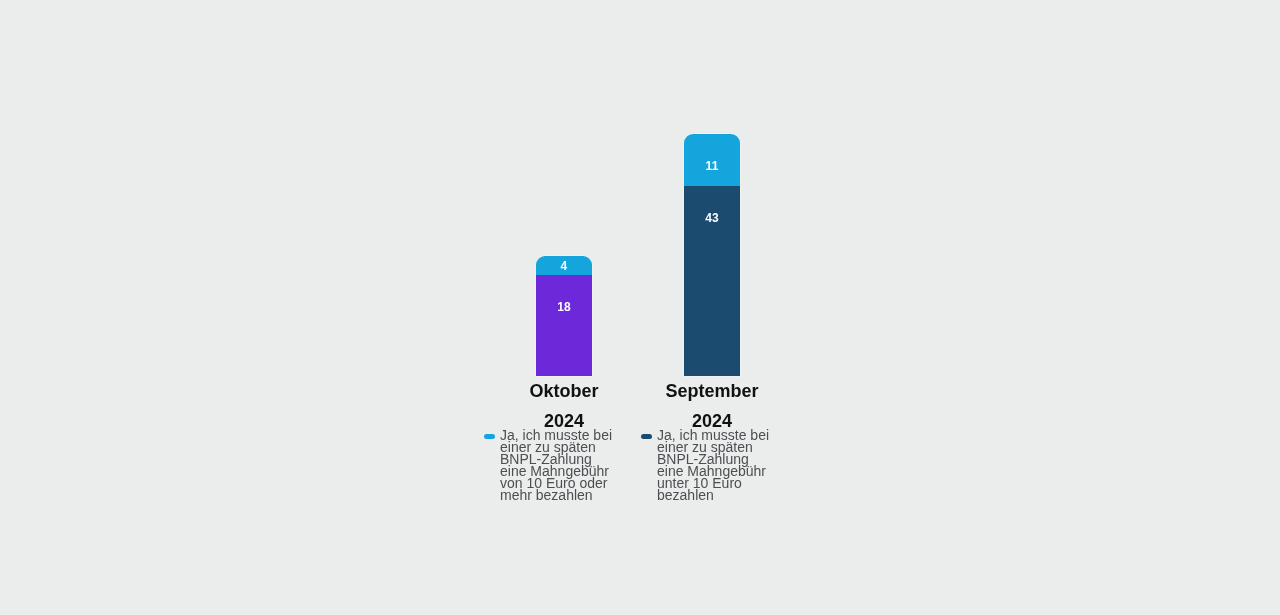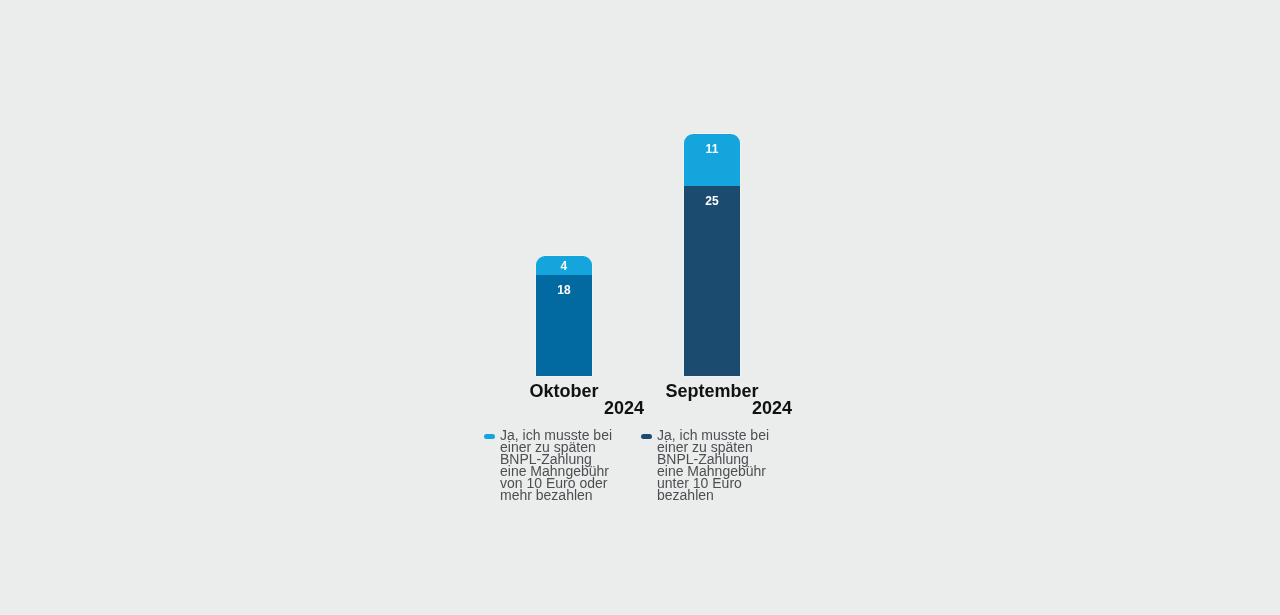--- a/index.html
+++ b/index.html
@@ -45,38 +45,37 @@
     box-sizing: border-box;
     display: flex;
     justify-content: center;
   }
 
   .seg-label {
     color: #ffffff;
     font-size: 12px;
     font-weight: bold;
     line-height: 1;
-    padding-top: 9px;
+    padding-top: 26px;
     letter-spacing: 0.2px;
     user-select: none;
   }
 
   .cat-label {
     position: absolute;
     text-align: center;
     color: #111111;
     font-size: 18px;
     font-weight: bold;
     line-height: 13.5px;
     white-space: nowrap;
   }
   .cat-label .cat-line2 {
     display: block;
-    margin-top: 3px;
-    text-align: right;
+    margin-top: 16px;
   }
 
   
   .legend-item {
     position: absolute;
     display: flex;
     align-items: flex-start;
     width: 136px;
   }
 
@@ -99,36 +98,36 @@
 </head>
 <body>
 
 <div id="chart-root">
   <div class="plot-area">
 
     <div class="bar-stack" style="left:536px; top:256px; height:120px;">
       <div class="seg" style="height:19px; background:#13a5dc;">
         <span class="seg-label" style="padding-top:4px;">4</span>
       </div>
-      <div class="seg" style="height:101px; background:#0369a1;">
+      <div class="seg" style="height:101px; background:#6d28d9;">
         <span class="seg-label">18</span>
       </div>
     </div>
 
     <div class="cat-label" style="left:484px; top:385px; width:160px;">
       <span>Oktober</span>
       <span class="cat-line2">2024</span>
     </div>
 
     <div class="bar-stack" style="left:684px; top:134px; height:242px;">
       <div class="seg" style="height:52px; background:#13a5dc;">
         <span class="seg-label">11</span>
       </div>
       <div class="seg" style="height:190px; background:#1b4b6e;">
-        <span class="seg-label">25</span>
+        <span class="seg-label">43</span>
       </div>
     </div>
 
     <div class="cat-label" style="left:632px; top:385px; width:160px;">
       <span>September</span>
       <span class="cat-line2">2024</span>
     </div>
 
     <div class="legend-item" style="left:484px; top:430px;">
       <span class="legend-swatch" style="background:#13a5dc;"></span>

